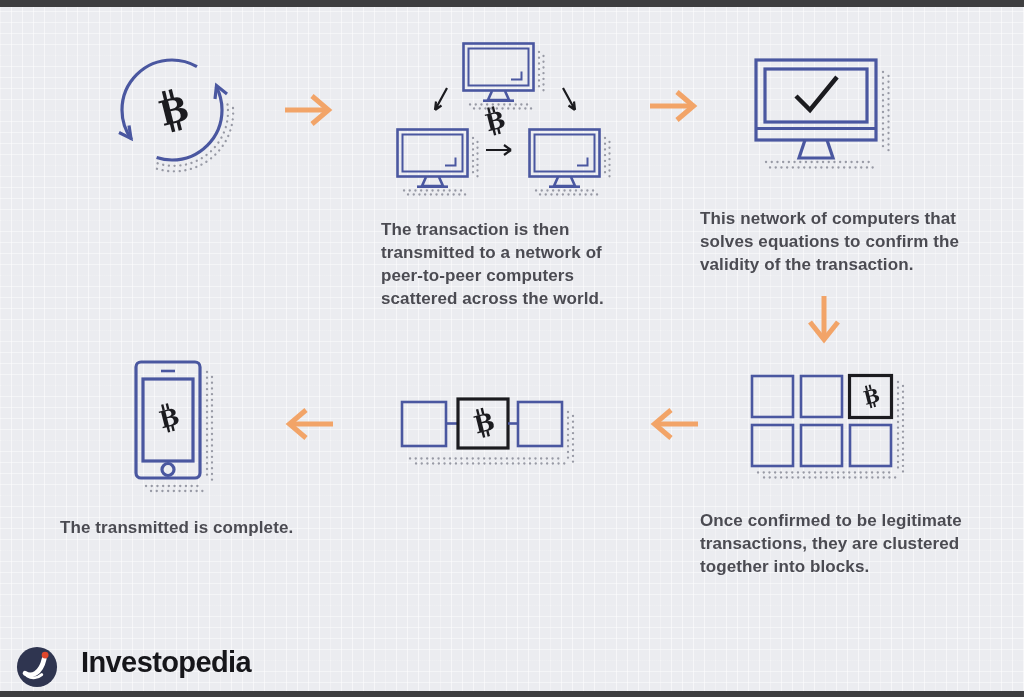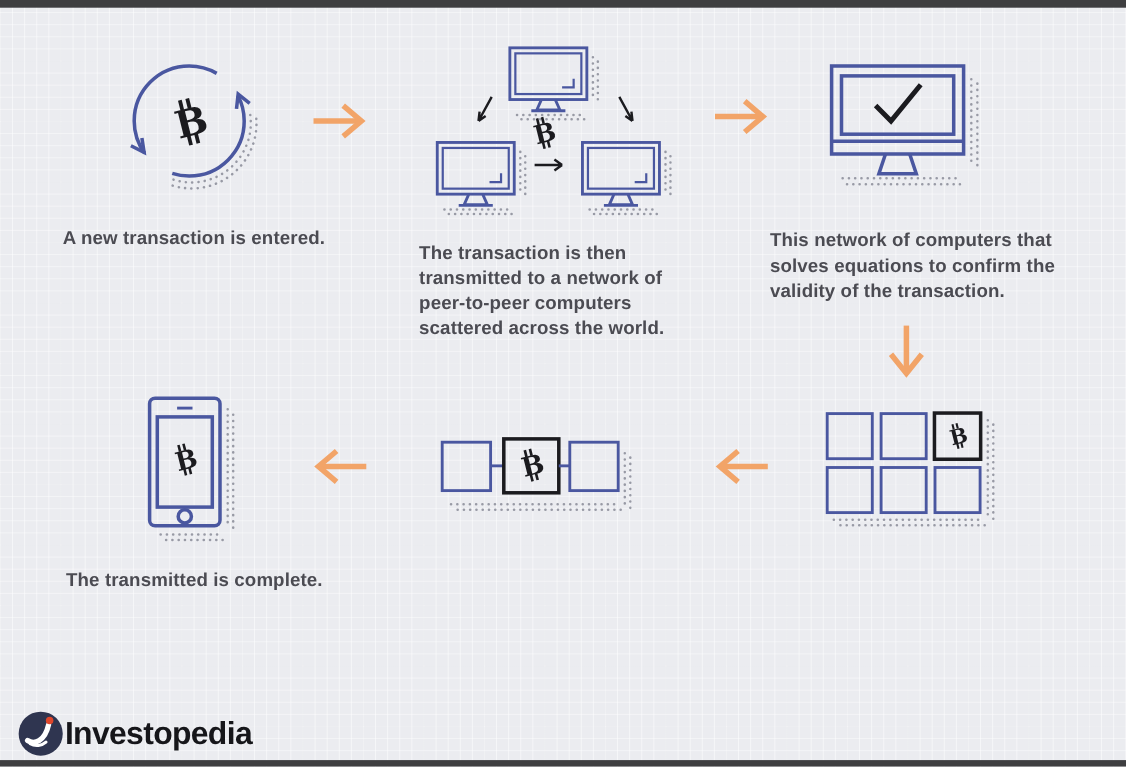--- a/index.html
+++ b/index.html
@@ -22,21 +22,21 @@
   .thick{stroke-width:3.2;}
   .st-ink{stroke:var(--ink-black,#1b1b1f);fill:none;stroke-width:3.2;stroke-miterlimit:10;}
   .check{stroke-width:4.5;}
   .mini-arrow{stroke:var(--ink-black,#1b1b1f);fill:none;stroke-width:2.2;}
   .dots{stroke:var(--shadow-dot,#989aa5);fill:none;stroke-width:2.3;stroke-linecap:round;stroke-dasharray:0.1 5.6;}
   .orange{stroke:var(--arrow-orange,#f2a468);fill:none;stroke-width:5;stroke-linecap:butt;stroke-linejoin:miter;}
   .btc-text{font-family:"DejaVu Serif",serif;font-weight:700;font-size:30px;fill:var(--ink-black,#1b1b1f);}
   .btc-bar{fill:var(--ink-black,#1b1b1f);}
   .caption{position:absolute;color:var(--text-gray,#4b4b52);font-size:17px;line-height:23px;
     font-weight:600;letter-spacing:.1px;white-space:pre-line;}
-  .brand-row{position:absolute;left:16px;top:646px;display:flex;align-items:center;gap:1px;}
+  .brand-row{position:absolute;left:16px;top:646px;display:flex;gap:23px;}
   .brand-name{color:#16161a;font-size:29px;font-weight:700;letter-spacing:-0.6px;}
 </style>
 </head>
 <body>
 
 <div class="canvas">
   <div class="edge-bar edge-top"></div>
 
   <svg width="0" height="0" aria-hidden="true">
     <defs>
@@ -186,28 +186,30 @@
       <path class="dots" d="M17 131 H73"></path>
     <rect class="st-blue thick" x="2" y="2" width="64" height="116" rx="5"></rect>
     <path class="st-blue" d="M27 11 H41"></path>
     <rect class="st-blue thick" x="9" y="19" width="50" height="82"></rect>
     <circle class="st-blue thick" cx="34" cy="109.5" r="6"></circle>
     <g transform="translate(34,58) rotate(-14) scale(0.78) translate(-17,-20)">
       <use href="#btc-symbol" width="34" height="40"></use>
     </g>
   </svg>
 
-  <div class="caption" style="left:57px;top:205px;width:300px">A new transaction is entered.</div>
   <div class="caption" style="left:381px;top:218px;width:260px">The transaction is then
 transmitted to a network of
 peer-to-peer computers
 scattered across the world.</div>
   <div class="caption" style="left:700px;top:207px;width:300px">This network of computers that
 solves equations to confirm the
 validity of the transaction.</div>
+  <div class="caption" style="left:700px;top:509px;width:300px">Once confirmed to be legitimate
+transactions, they are clustered
+together into blocks.</div>
   <div class="caption" style="left:60px;top:516px;width:300px">The transmitted is complete.</div>
 
   <div class="brand-row">
     <svg width="42" height="42" viewBox="0 0 44 44">
       <circle cx="22" cy="22" r="21" fill="var(--logo-navy,#2f3550)"></circle>
       <path d="M9.5 28.5 C16 33 26 29 29.5 13.5" stroke="#ffffff" stroke-width="5" fill="none" stroke-linecap="round"></path>
       <path d="M12 31.5 C17 34.5 23 33.5 27 30" stroke="#ffffff" stroke-width="3" fill="none" stroke-linecap="round"></path>
       <circle cx="30.5" cy="9.5" r="3.6" fill="var(--logo-red,#e0472c)"></circle>
     </svg>
     <span class="brand-name">Investopedia</span>

